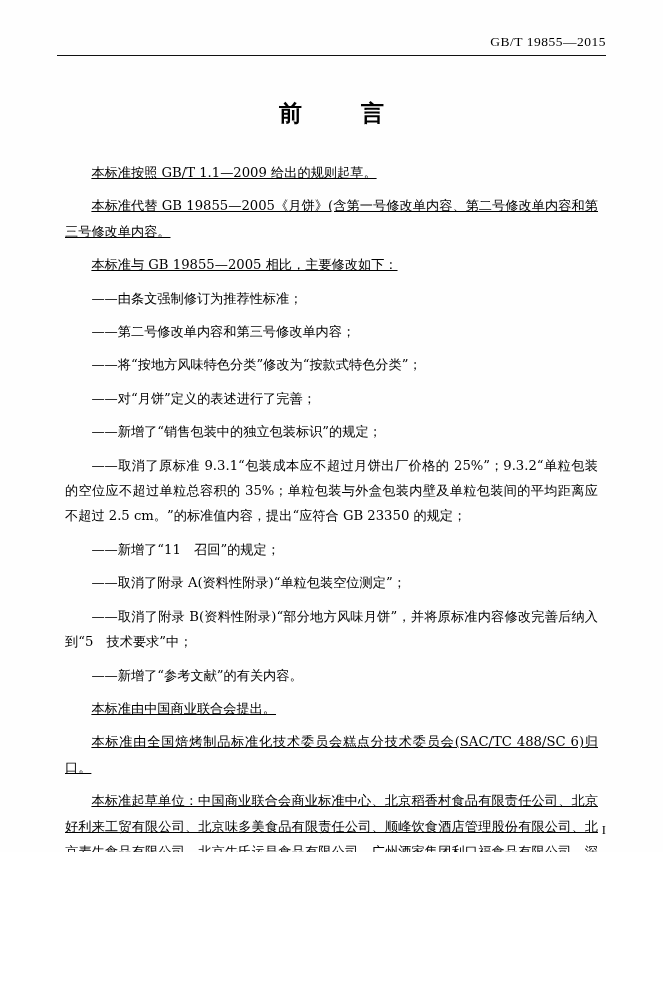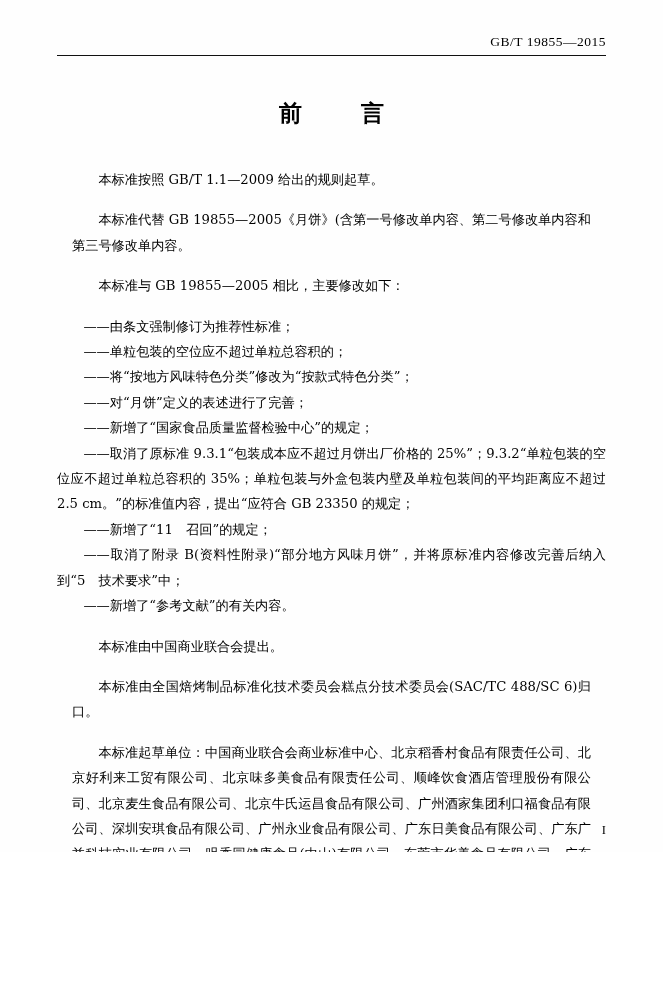--- a/index.html
+++ b/index.html
@@ -54,25 +54,26 @@
     position: absolute;
     top: 152px;
     left: 57px;
     width: 549px;
     font-size: 13.2px;
     line-height: 25.4px;
     text-align: justify;
     text-justify: inter-ideograph;
   }
   .p {
-    margin: 15px;
+    margin: 8px;
     text-indent: 2em;
+    text-decoration: underline;
   }
   .p-dash {
-    margin: 0;
+    margin: 8px;
     text-indent: 2em;
   }
   .pagenum {
     position: absolute;
     bottom: 14px;
     right: 57px;
     font-size: 12.5px;
     font-family: "Liberation Serif", serif;
   }
 </style>
@@ -86,26 +87,27 @@
   </div>
   <div class="header-rule"></div>
 
   <div class="title">前　言</div>
 
   <div class="content">
     <p class="p">本标准按照 GB/T 1.1—2009 给出的规则起草。</p>
     <p class="p">本标准代替 GB 19855—2005《月饼》(含第一号修改单内容、第二号修改单内容和第三号修改单内容。</p>
     <p class="p">本标准与 GB 19855—2005 相比，主要修改如下：</p>
     <p class="p-dash">——由条文强制修订为推荐性标准；</p>
-    <p class="p-dash">——单粒包装的空位应不超过单粒总容积的；</p>
+    <p class="p-dash">——第二号修改单内容和第三号修改单内容；</p>
     <p class="p-dash">——将“按地方风味特色分类”修改为“按款式特色分类”；</p>
     <p class="p-dash">——对“月饼”定义的表述进行了完善；</p>
-    <p class="p-dash">——新增了“国家食品质量监督检验中心”的规定；</p>
+    <p class="p-dash">——新增了“销售包装中的独立包装标识”的规定；</p>
     <p class="p-dash">——取消了原标准 9.3.1“包装成本应不超过月饼出厂价格的 25%”；9.3.2“单粒包装的空位应不超过单粒总容积的 35%；单粒包装与外盒包装内壁及单粒包装间的平均距离应不超过 2.5 cm。”的标准值内容，提出“应符合 GB 23350 的规定；</p>
     <p class="p-dash">——新增了“11　召回”的规定；</p>
+    <p class="p-dash">——取消了附录 A(资料性附录)“单粒包装空位测定”；</p>
     <p class="p-dash">——取消了附录 B(资料性附录)“部分地方风味月饼”，并将原标准内容修改完善后纳入到“5　技术要求”中；</p>
     <p class="p-dash">——新增了“参考文献”的有关内容。</p>
     <p class="p">本标准由中国商业联合会提出。</p>
     <p class="p">本标准由全国焙烤制品标准化技术委员会糕点分技术委员会(SAC/TC 488/SC 6)归口。</p>
     <p class="p">本标准起草单位：中国商业联合会商业标准中心、北京稻香村食品有限责任公司、北京好利来工贸有限公司、北京味多美食品有限责任公司、顺峰饮食酒店管理股份有限公司、北京麦生食品有限公司、北京牛氏运昌食品有限公司、广州酒家集团利口福食品有限公司、深圳安琪食品有限公司、广州永业食品有限公司、广东日美食品有限公司、广东广益科技实业有限公司、咀香园健康食品(中山)有限公司、东莞市华美食品有限公司、广东荣诚食品有限公司、东莞荣华饼家有限公司、中山市日威食品有限公司、中山市百威食品实业有限公司、佛山市金城速冻食品有限公司、广东金九饼业有限公司、广州市美度包装材料有限公司、广州阿奇包装材料有限公司、西安米旗食品有限公司、上海克莉丝汀食品有限公司、杏花楼食品餐饮股份有限公司、杭州市food食品酿造有限公司、苏州长发食品有限公司、常州市鑫灿食品有限公司、桂林甑头盛食品有限公司、太原双合成食品有限公司、运城市福同惠食品有限公司、昆明吉庆祥食品有限责任公司、天津桂发祥麻花饮食集团有限公司、四川天伦醣香楼食品有限公司、重庆华生园食品有限公司、双流县南台月食品有限公司、哈尔滨老鼎丰食品有限公司、哈尔滨秋林食品有限责任公司、沈阳康福食品有限公司、武汉市武昌扬子江乳业有限公司、江西乔家栅食品有限公司、海口富椰香饼屋食品有限公司、深圳市华测检测技术股份有限公司、国家食品质量监督检验中心、中国食品工业协会面包糕饼专业委员会、中国焙烤食品糖制品工业协会、全国工商联烘焙业公会、广州市质量监督检测研究院、北京焙烤食品糖制品协会、上海市糖制食品协会、天津市糕点行业协会、山西省焙烤食品协会、海南省焙烤行业协会、昆明烘烤行业协会。</p>
 
   </div>
 
   <div class="pagenum">I</div>
 

